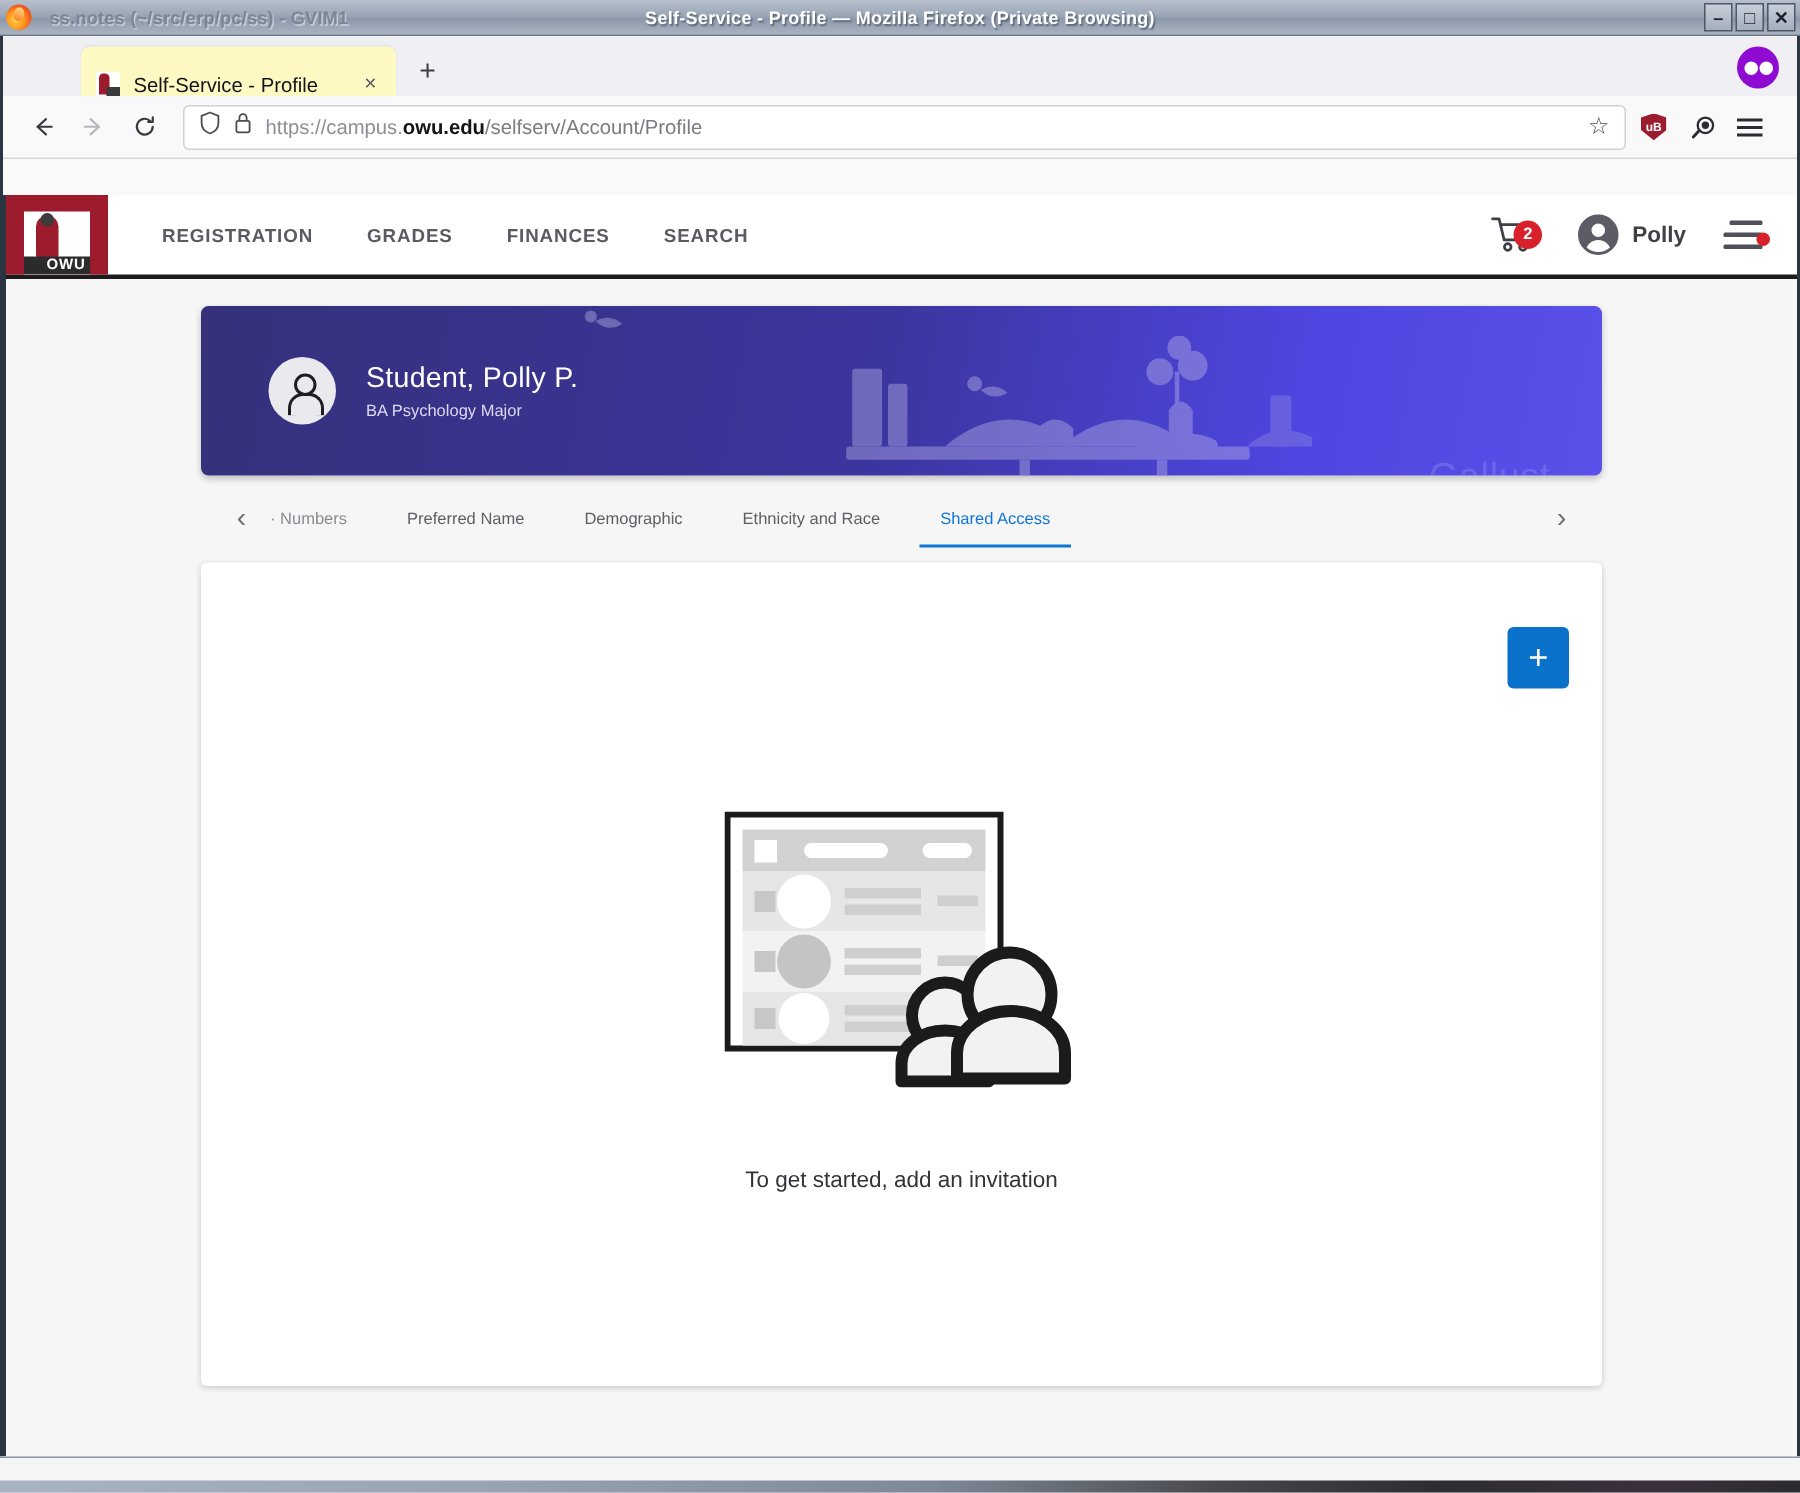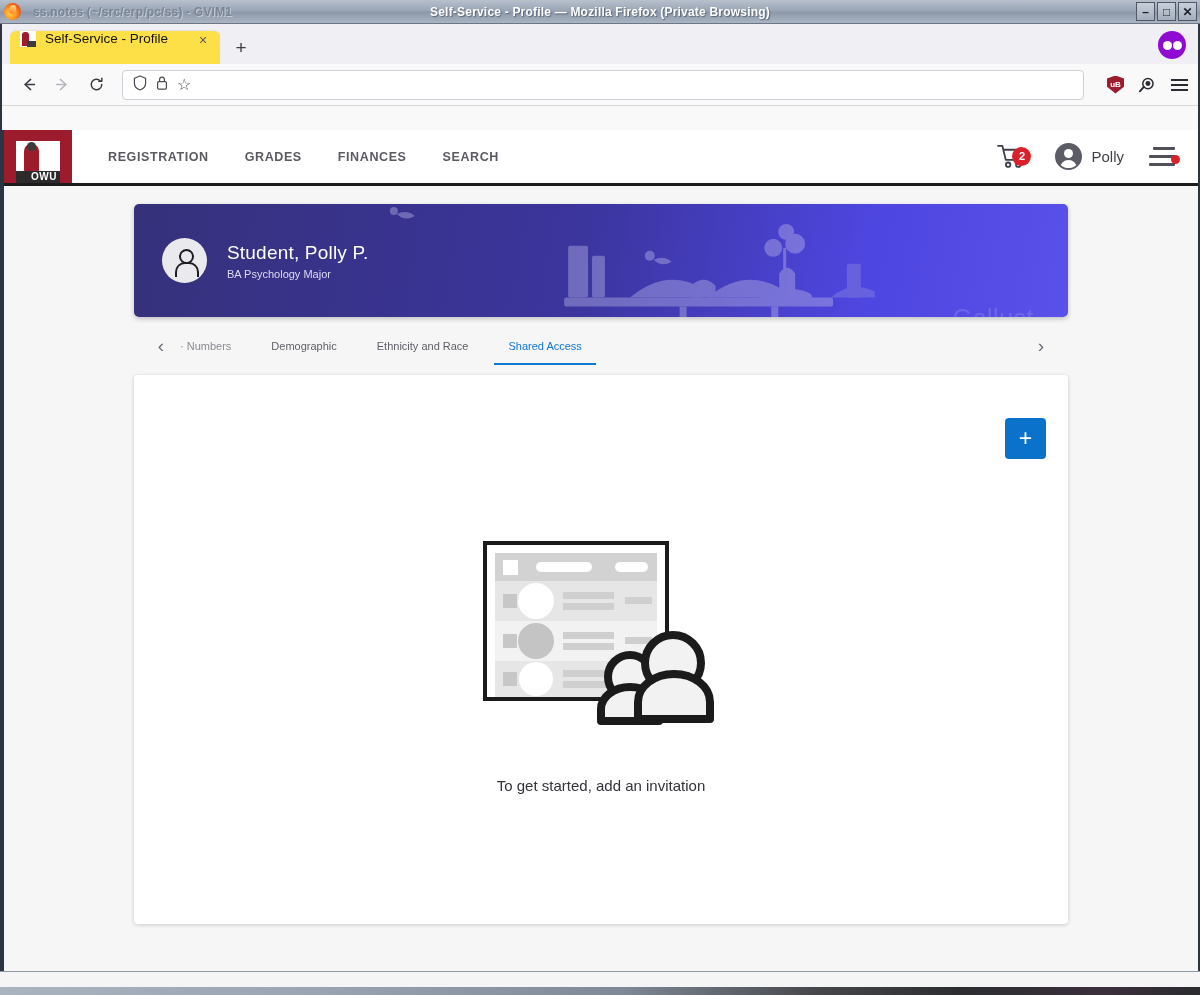--- a/index.html
+++ b/index.html
@@ -55,23 +55,24 @@
     border-left: 2px solid #2b3441;
     border-right: 2px solid #2b3441;
     overflow: hidden;
   }
   .ff-tabstrip {
     height: 40px; display: flex; align-items: flex-end; padding: 0 8px;
     background: #f0f0f4;
   }
   .ff-tab {
     height: 33px; min-width: 210px; max-width: 224px;
-    background: #fde047; border-radius: 6px 6px 0 0;
-    display: flex; align-items: flex-start; padding: 0 8px 0 10px;
+    background: #fef9c3; border-radius: 6px 6px 0 0;
+    display: flex; align-items: flex-end; padding: 0 8px 0 10px;
     box-shadow: 0 -1px 2px rgba(0,0,0,.06);
+    margin-left: 44px;
   }
   .ff-favicon {
     width: 16px; height: 16px; flex: 0 0 auto; margin-right: 9px;
     background: #ffffff; position: relative; overflow: hidden;
   }
   .ff-favicon::before {
     content: ""; position: absolute; left: 2px; top: 1px; width: 7px; height: 14px;
     background: #9c1c2e; border-radius: 3px 3px 0 0;
   }
   .ff-favicon::after {
@@ -120,21 +121,21 @@
     flex: 1 1 auto; height: 30px; margin: 0 8px;
     background: #ffffff; border: 1px solid #cfcfd8; border-radius: 4px;
     display: flex; align-items: center; padding: 0 10px; gap: 9px;
   }
   .urlbar .url-text {
     flex: 1 1 auto; font-size: 13.5px; color: #7b7b85;
     white-space: nowrap; overflow: hidden;
   }
   .urlbar .url-text b { color: #15141a; font-weight: bold; }
   .urlbar .url-text .scheme { color: #8e8e98; }
-  .ext-icon { width: 30px; height: 30px; display: flex; align-items: center; justify-content: flex-end; }
+  .ext-icon { width: 30px; height: 30px; display: flex; align-items: center; justify-content: flex-start; }
   .ublock {
     width: 17px; height: 18px; background: #9c1c2e;
     clip-path: polygon(50% 0, 100% 16%, 100% 62%, 50% 100%, 0 62%, 0 16%);
     display: flex; align-items: center; justify-content: center;
     font-size: 8px; font-weight: bold; color: #fff; line-height: 1;
   }
   .hamburger-ff { display: flex; flex-direction: column; gap: 3px; }
   .hamburger-ff i { display: block; width: 17px; height: 2px; background: #2b2b33; }
 
   
@@ -190,40 +191,40 @@
     position: relative; overflow: hidden; border: 2px solid #5c5c66;
   }
   .user-avatar::before {
     content: ""; position: absolute; left: 50%; top: 4px; width: 9px; height: 9px;
     margin-left: -4.5px; border-radius: 50%; background: #fff;
   }
   .user-avatar::after {
     content: ""; position: absolute; left: 50%; top: 15px; width: 17px; height: 13px;
     margin-left: -8.5px; border-radius: 9px 9px 0 0; background: #fff;
   }
-  .user-name { font-size: 15px; font-weight: normal; color: #3f3f47; }
+  .user-name { font-size: 15px; font-weight: bold; color: #3f3f47; }
   .menu-wrap { position: relative; width: 44px; display: flex; align-items: center; justify-content: center; }
   .menu-wrap .bars { display: flex; flex-direction: column; gap: 5px; }
   .menu-wrap .bars i { display: block; width: 26px; height: 3px; background: #50505a; border-radius: 1px; }
   .menu-wrap .bars i:first-child { width: 22px; margin-left: 4px; }
   .menu-dot {
     position: absolute; top: 8px; right: 4px; width: 9px; height: 9px;
     border-radius: 50%; background: #d9212c;
   }
 
   
   .page-body { padding: 18px 130px 0 130px; }
   .banner {
     height: 113px; border-radius: 5px; position: relative; overflow: hidden;
     background: linear-gradient(100deg, #36317a 0%, #3b359e 48%, #4e46e0 78%, #5a50ea 100%);
     box-shadow: 0 2px 5px rgba(0,0,0,.22);
     display: flex; align-items: center;
   }
   .banner-art { position: absolute; inset: 0; pointer-events: none; opacity: .42; }
-  .banner-id { display: flex; align-items: center; gap: 20px; padding-left: 28px; position: relative; z-index: 2; }
+  .banner-id { display: flex; align-items: center; gap: 20px; padding-left: 45px; position: relative; z-index: 2; }
   .banner-avatar {
     width: 45px; height: 45px; border-radius: 50%; background: #e9e9ee;
     display: flex; align-items: center; justify-content: center; position: relative;
   }
   .banner-avatar::before {
     content: ""; position: absolute; left: 50%; top: 11px; width: 11px; height: 11px;
     margin-left: -5.5px; border-radius: 50%; border: 2px solid #1d1d22;
   }
   .banner-avatar::after {
     content: ""; position: absolute; left: 50%; top: 24px; width: 20px; height: 13px;
@@ -343,20 +344,21 @@
         <svg width="14" height="16" viewBox="0 0 14 16" aria-hidden="true">
           <path d="M7 1 L12.6 3.2 V8 C12.6 11.6 9.9 14 7 15 C4.1 14 1.4 11.6 1.4 8 V3.2 Z" fill="none" stroke="#4b4b55" stroke-width="1.2" stroke-linejoin="round"></path>
         </svg>
       </span>
       <span>
         <svg width="12" height="16" viewBox="0 0 12 16" aria-hidden="true">
           <rect x="1.6" y="6.6" width="8.8" height="7.6" rx="1.2" fill="none" stroke="#4b4b55" stroke-width="1.2"></rect>
           <path d="M3.6 6.6 V4.5 a2.4 2.4 0 0 1 4.8 0 V6.6" fill="none" stroke="#4b4b55" stroke-width="1.2"></path>
         </svg>
       </span>
+      <span class="url-text"><span class="scheme">https://campus.</span><b>owu.edu</b><span>/selfserv/Account/Profile</span></span>
       <span style="color:#4b4b55;font-size:16px;line-height:1;">☆</span>
     </div>
 
     <div class="ext-icon">
       <span class="ublock">uB</span>
     </div>
     <div class="ext-icon">
       <svg width="19" height="19" viewBox="0 0 20 20" aria-hidden="true">
         <circle cx="11.5" cy="9" r="5.4" fill="none" stroke="#2b2b33" stroke-width="1.6"></circle>
         <circle cx="11.5" cy="9" r="2.6" fill="#2b2b33"></circle>
@@ -454,20 +456,21 @@
             <div class="banner-sub">BA Psychology Major</div>
           </span>
         </div>
         <div class="banner-watermark">Gallust</div>
       </div>
 
       <div class="tabs-row">
         <div class="tabs-arrow">‹</div>
         <div class="tabs-list">
           <div class="ptab first">· Numbers</div>
+          <div class="ptab">Preferred Name</div>
           <div class="ptab">Demographic</div>
           <div class="ptab">Ethnicity and Race</div>
           <div class="ptab active">Shared Access</div>
         </div>
         <div class="tabs-arrow">›</div>
       </div>
 
       <div class="card">
         <button class="add-btn">+</button>
 

